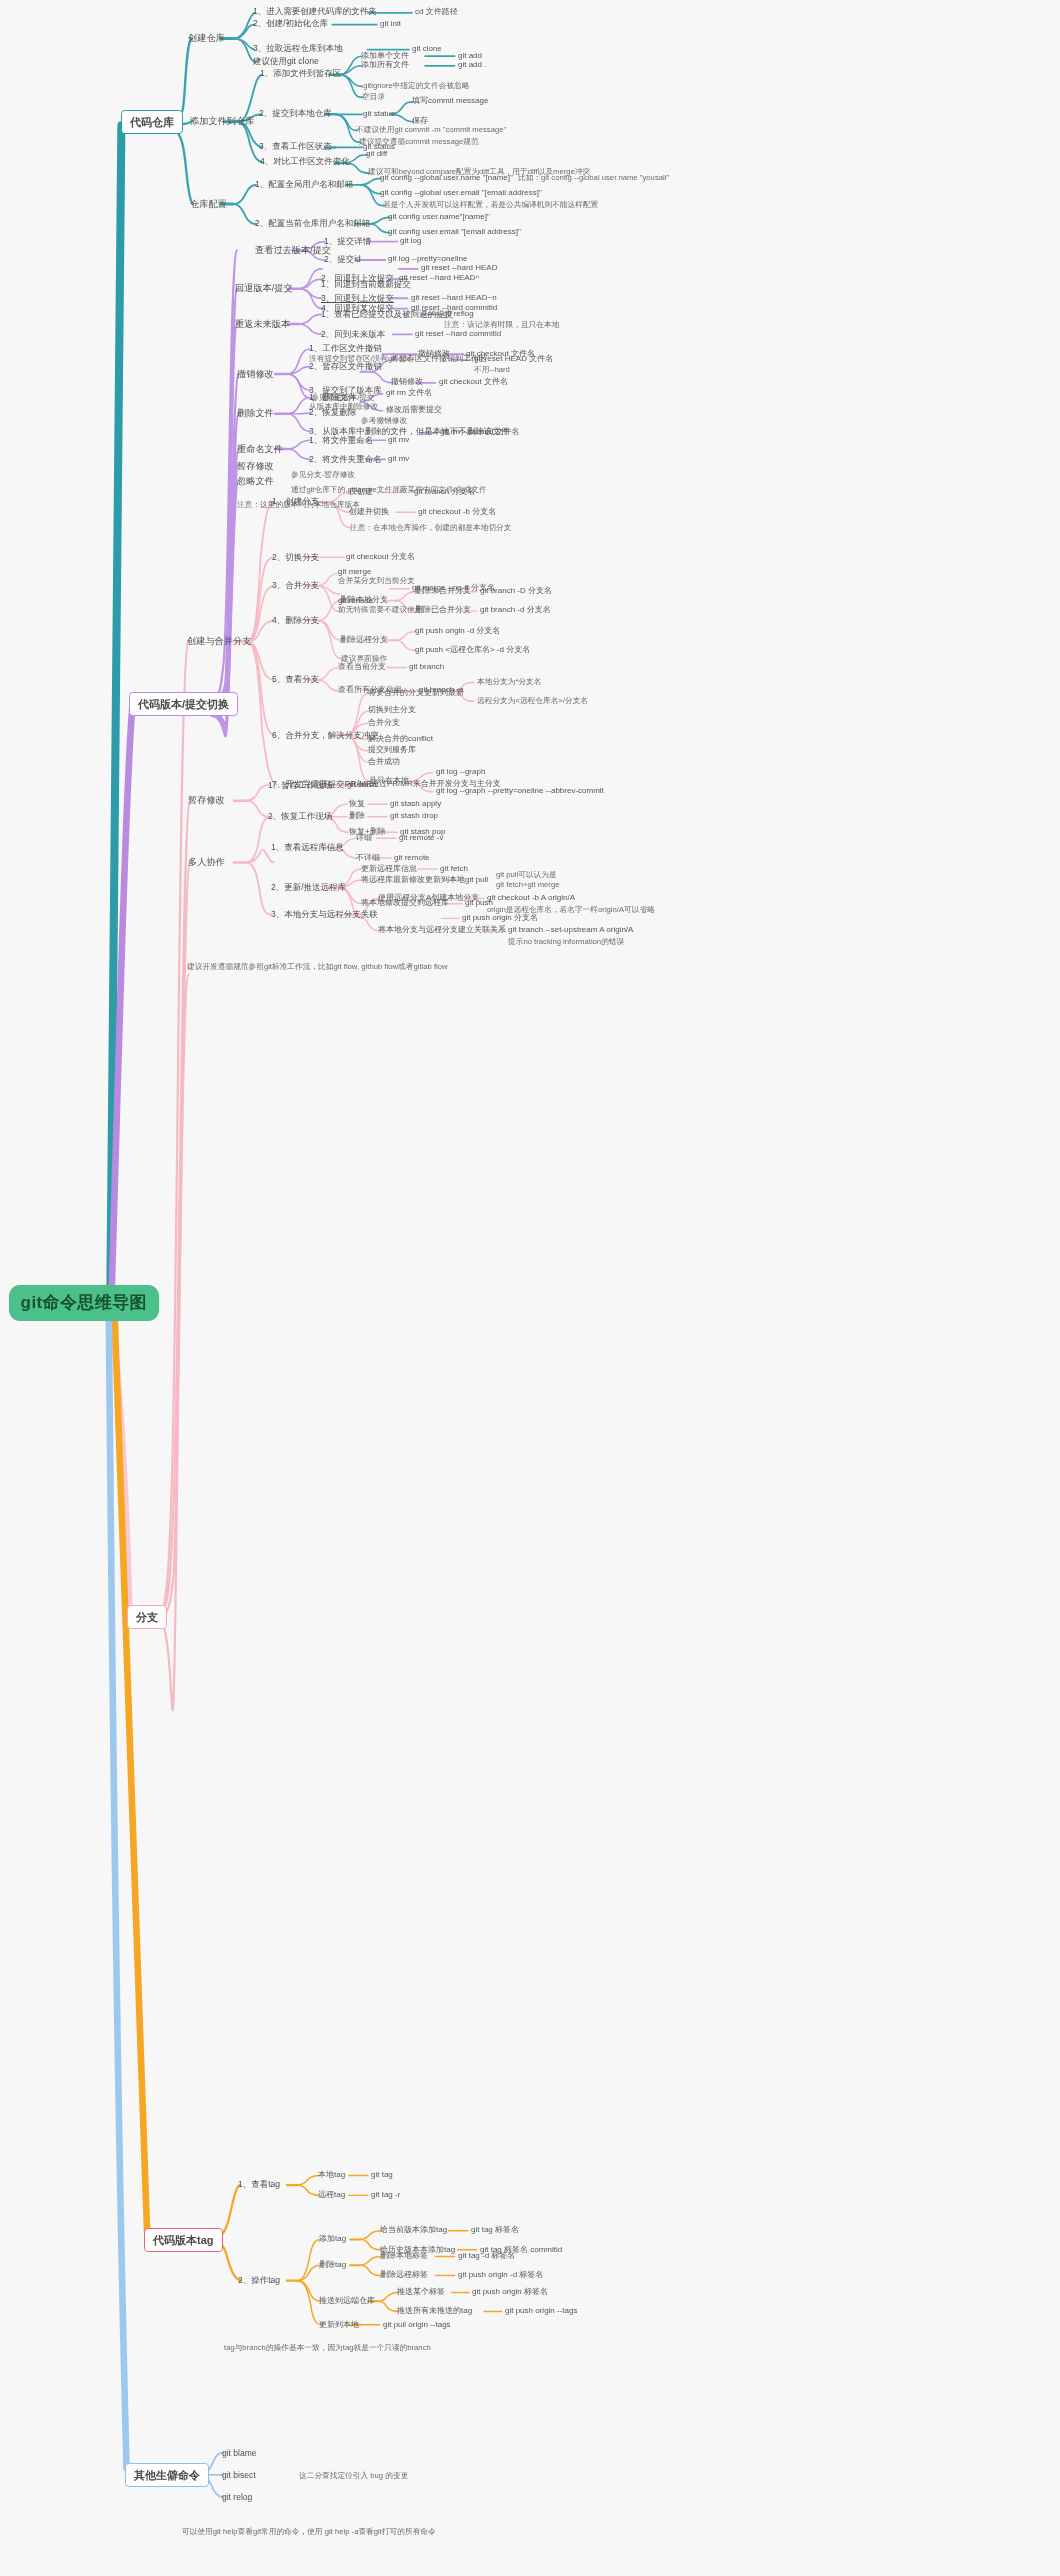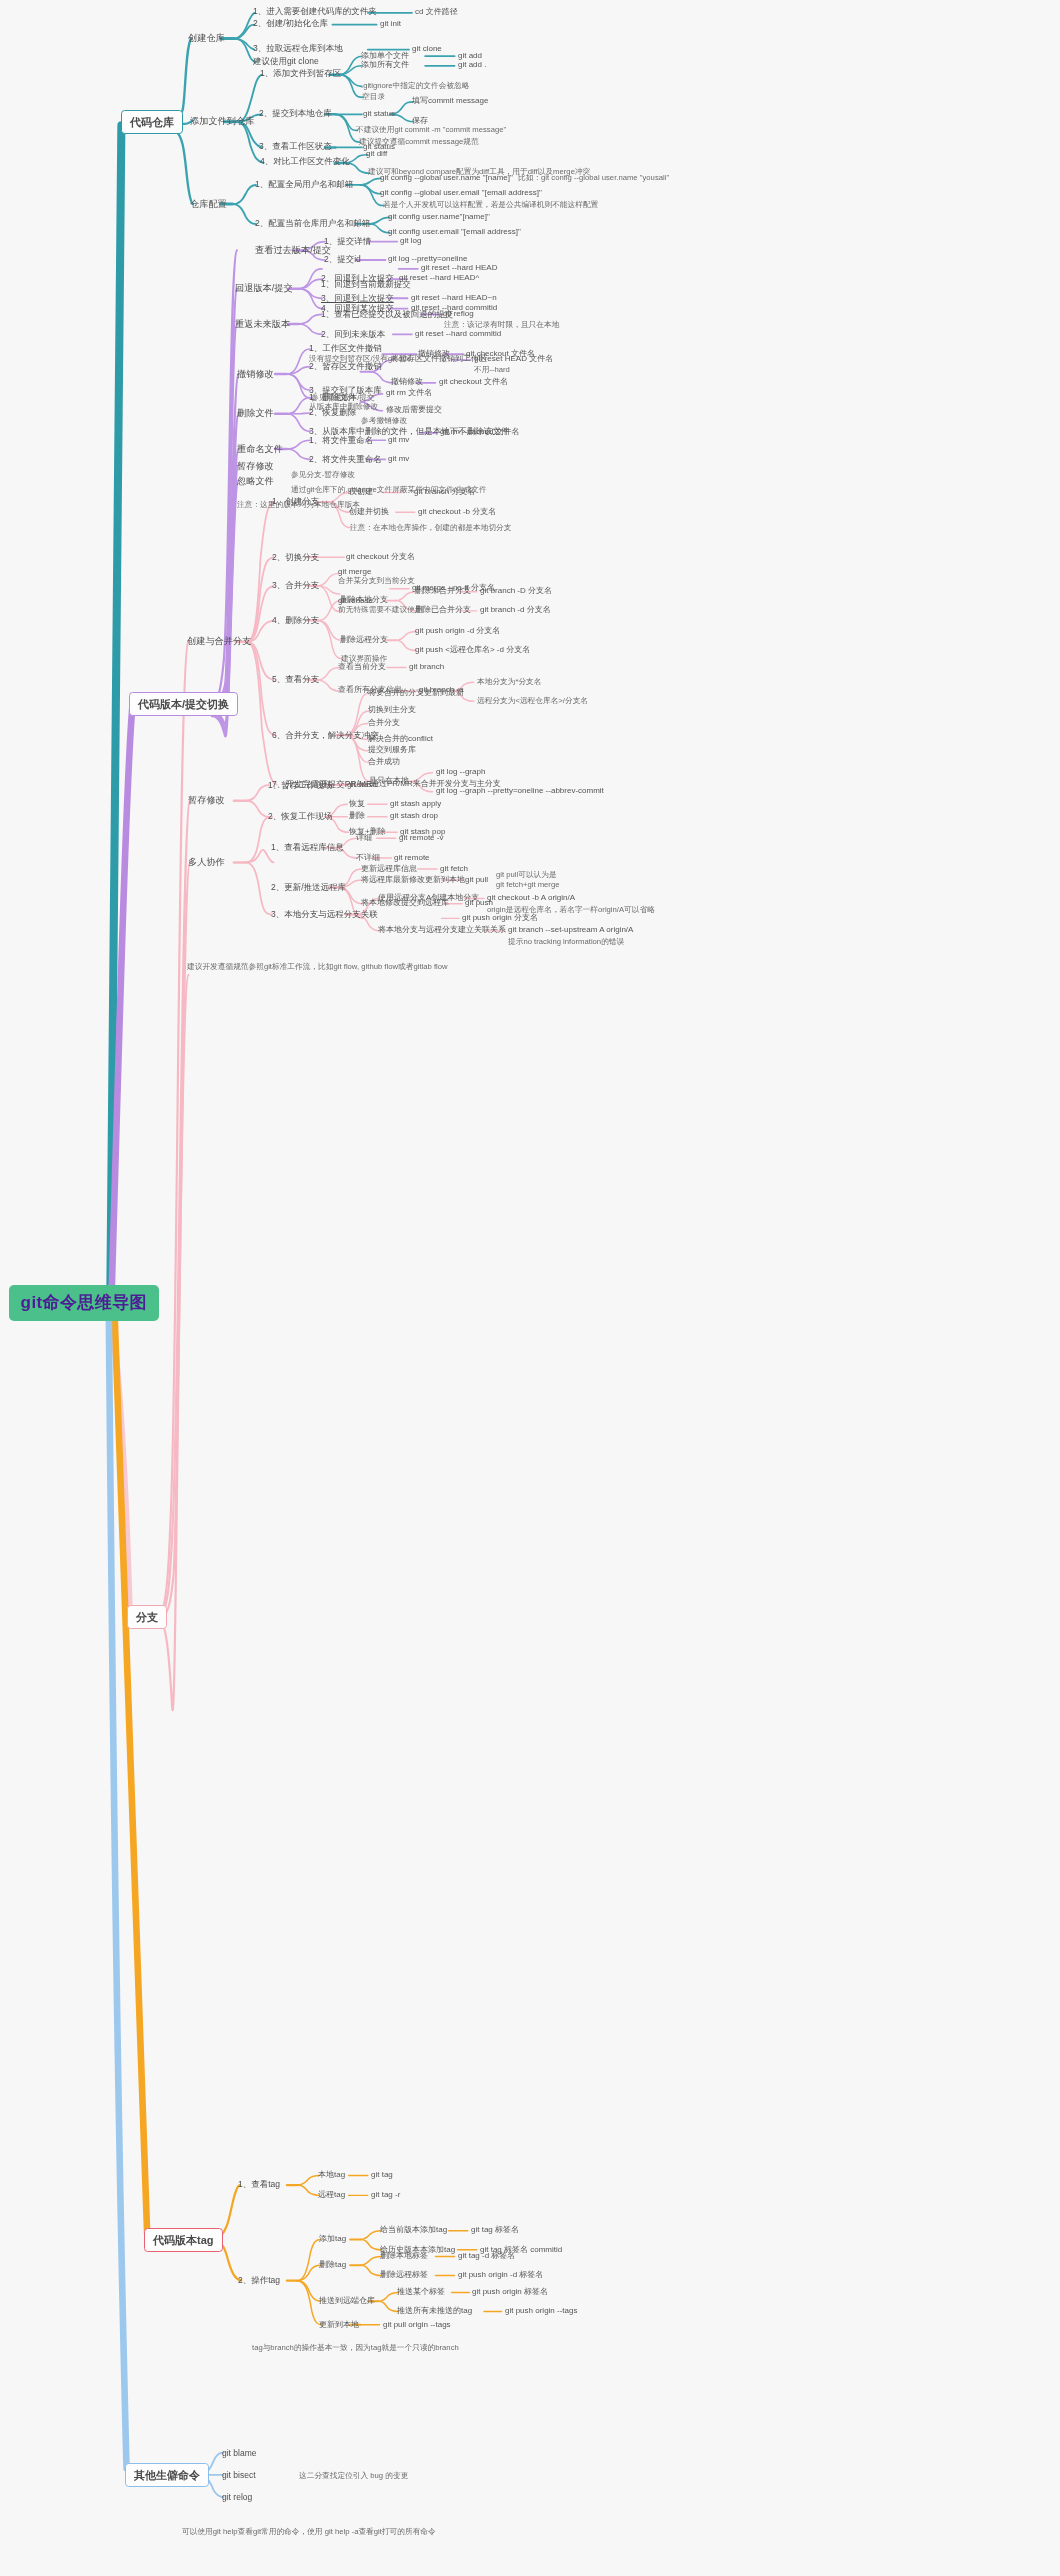--- a/index.html
+++ b/index.html
@@ -17,25 +17,25 @@
   .node {
     position: absolute;
     white-space: nowrap;
     color: #4a4a4a;
     line-height: 1.1;
   }
 
   
   .root {
     background: #4CC08A;
-    color: #4c1d95;
+    color: #14532d;
     font-size: 17px;
     font-weight: 700;
     padding: 8.8px 11.8px;
-    border-radius: 5px;
+    border-radius: 11px;
     letter-spacing: 0.4px;
   }
 
   
   .topic {
     background: #fdfdfd;
     font-size: 11px;
     font-weight: 600;
     padding: 5.2px 8px;
     border-radius: 3.7px;
@@ -577,21 +577,21 @@
 
 <div class="node l4" style="left:319px; top:2297px;">推送到远端仓库</div>
 <div class="node l4" style="left:397px; top:2288px;">推送某个标签</div>
 <div class="node l4" style="left:472px; top:2288px;">git push origin 标签名</div>
 <div class="node l4" style="left:397px; top:2307px;">推送所有未推送的tag</div>
 <div class="node l4" style="left:505px; top:2307px;">git push origin --tags</div>
 
 <div class="node l4" style="left:319px; top:2321px;">更新到本地</div>
 <div class="node l4" style="left:383px; top:2321px;">git pull origin --tags</div>
 
-<div class="node note" style="left:252px; top:2344px;">tag与branch的操作基本一致，因为tag就是一个只读的branch</div>
+<div class="node note" style="left:224px; top:2344px;">tag与branch的操作基本一致，因为tag就是一个只读的branch</div>
 
 <div class="node l3" style="left:222px; top:2449px;">git blame</div>
 <div class="node l3" style="left:222px; top:2471px;">git bisect</div>
 <div class="node note" style="left:299px; top:2472px;">这二分查找定位引入 bug 的变更</div>
 <div class="node l3" style="left:222px; top:2493px;">git relog</div>
 <div class="node note" style="left:182px; top:2528px;">可以使用git help查看git常用的命令，使用 git help -a查看git打可的所有命令</div>
 
 </div>
 
 

